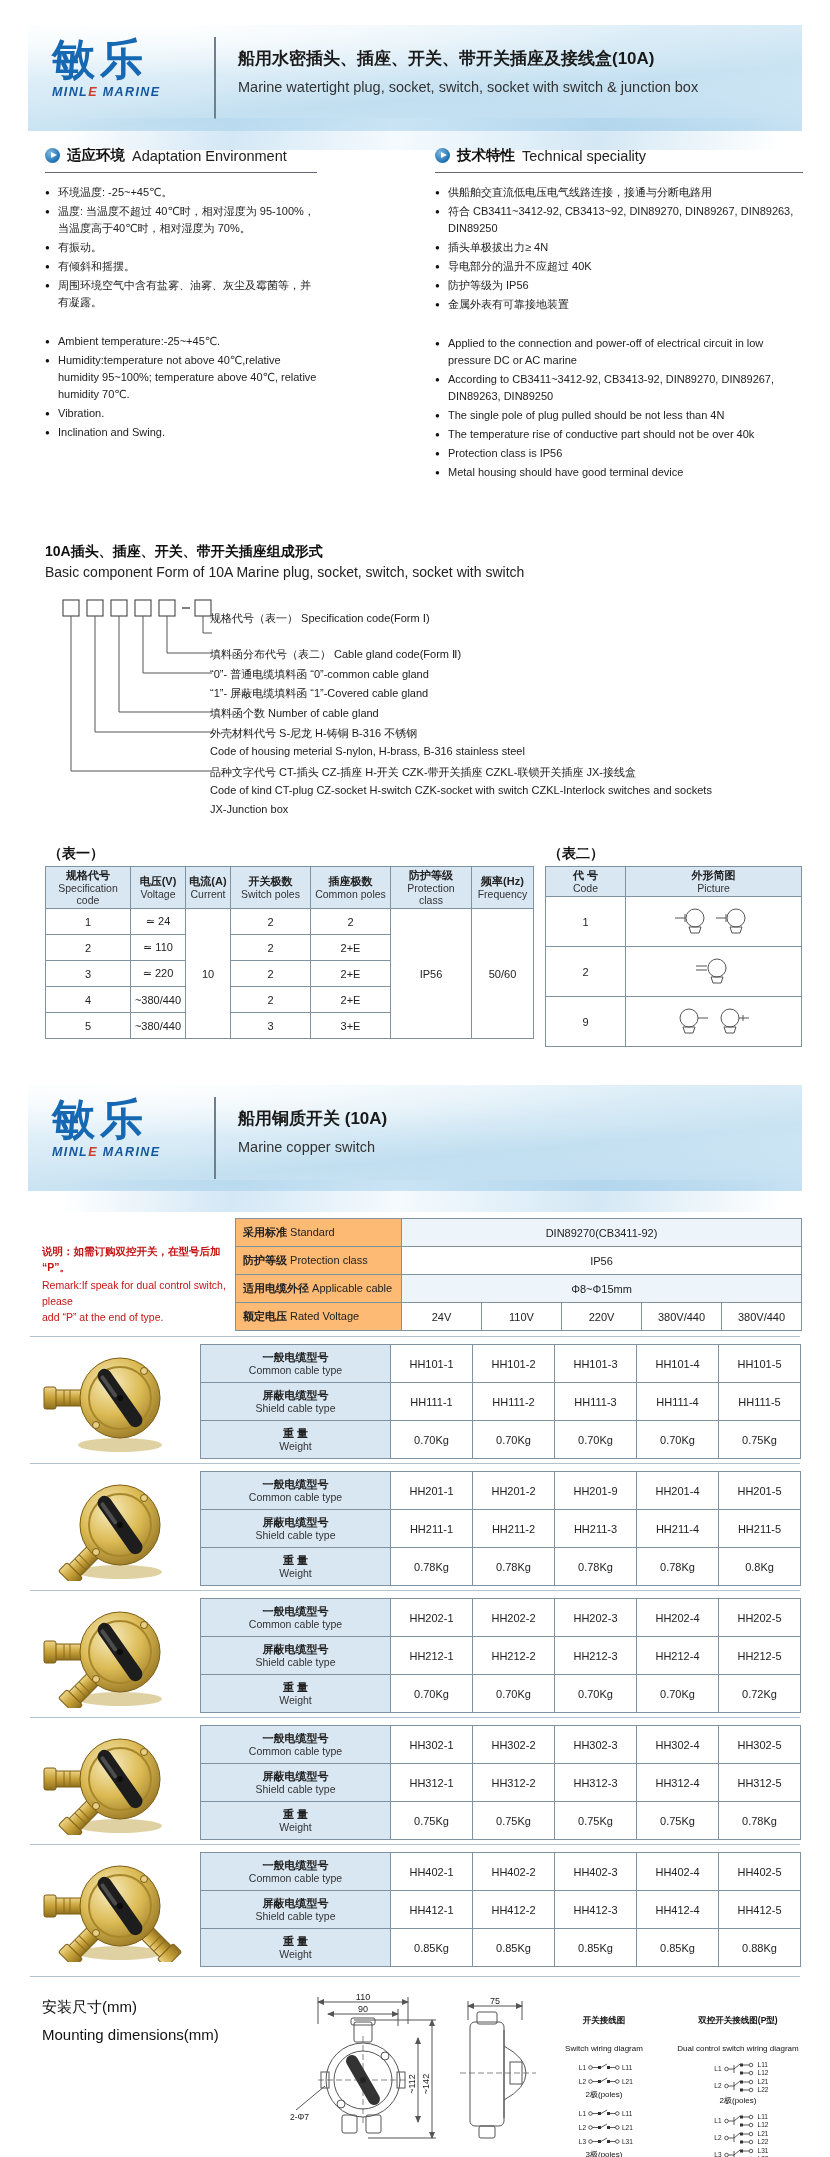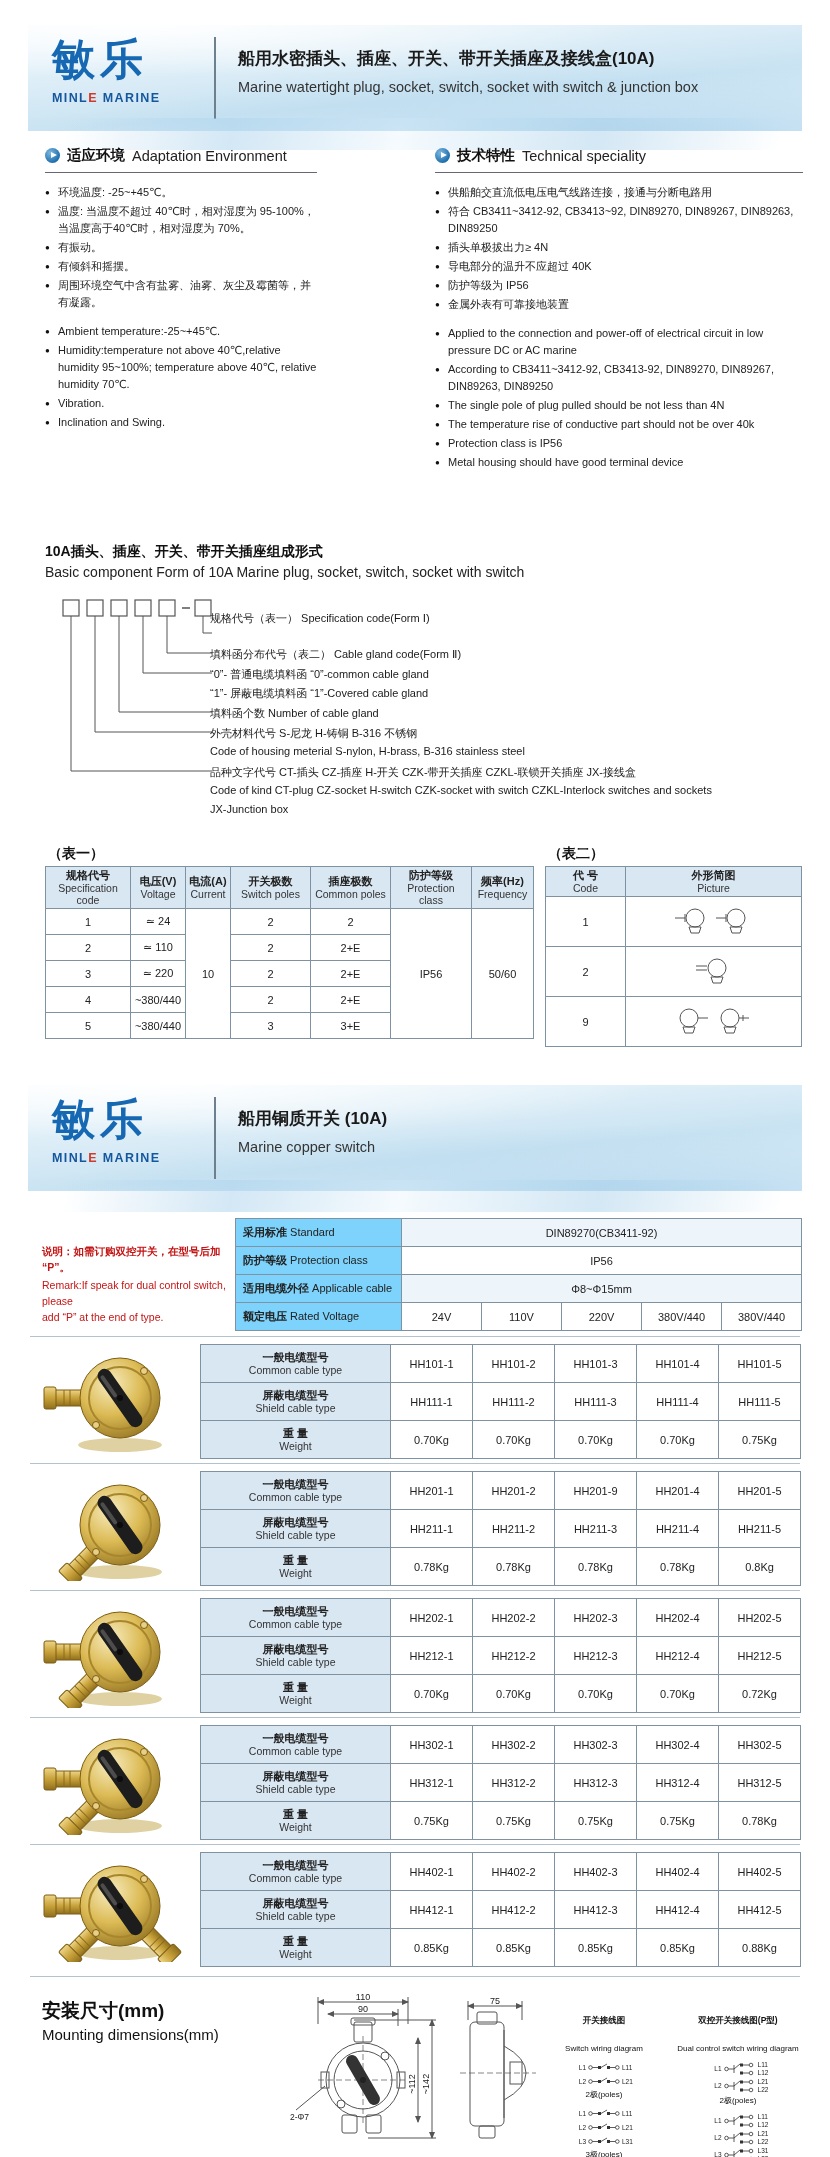--- a/index.html
+++ b/index.html
@@ -10,69 +10,69 @@
         background:
           radial-gradient(120% 90% at 15% 0%, rgba(255,255,255,.95) 0%, rgba(255,255,255,0) 55%),
           radial-gradient(140% 120% at 85% 110%, rgba(167,208,235,.75) 0%, rgba(167,208,235,0) 60%),
           linear-gradient(175deg,#f3fafd 0%,#dcedf7 35%,#c9e3f2 62%,#eef7fc 100%);}
   .wave-strip{position:absolute;left:0;width:830px;height:32px;
         background:linear-gradient(100deg, rgba(190,220,240,0) 8%, rgba(175,212,237,.55) 28%,
           rgba(215,237,250,.25) 48%, rgba(168,208,234,.5) 72%, rgba(255,255,255,0) 94%);}
   .logo{position:absolute;left:24px;top:10px;width:150px;text-align:left;}
   .logo-cn{font-size:43px;line-height:48px;font-weight:900;color:#1668b3;letter-spacing:5px;
            font-family:"DejaVu Sans","Liberation Sans",sans-serif;}
-  .logo-en{font-size:12.5px;font-weight:bold;color:#15579e;letter-spacing:1.4px;margin-top:8px;}
+  .logo-en{font-size:12.5px;font-weight:bold;color:#15579e;letter-spacing:1.4px;margin-top:2px;font-style:italic;}
   .logo-en .red-e{color:#d03a2a;}
   .band-divider{position:absolute;left:186px;top:12px;width:2px;height:82px;background:#6e7f8d;}
   .band-title-cn{position:absolute;left:210px;top:22px;font-size:17px;font-weight:bold;color:#1a1a1a;}
   .band-title-en{position:absolute;left:210px;top:54px;font-size:14.5px;color:#333;}
   
   .col{position:absolute;top:146px;}
   .sec-head{display:flex;align-items:center;gap:7px;border-bottom:1px solid #667;padding-bottom:7px;}
   .sec-icon{width:15px;height:15px;border-radius:50%;flex:0 0 15px;
             background:radial-gradient(circle at 35% 32%,#7db7e0,#1f6fae 70%);position:relative;}
   .sec-icon::after{content:"";position:absolute;left:5.5px;top:4px;border-left:6px solid #fff;
             border-top:3.5px solid transparent;border-bottom:3.5px solid transparent;}
   .sec-cn{font-size:14.5px;font-weight:bold;color:#111;}
   .sec-en{font-size:14.5px;color:#222;}
   ul.blts{list-style:none;margin:11px 0 0 0;padding:0;}
   ul.blts li{font-size:11px;line-height:17px;color:#222;padding-left:13px;position:relative;margin-bottom:2px;}
   ul.blts li::before{content:"●";position:absolute;left:0;top:0;font-size:8px;color:#111;}
-  ul.blts.second{margin-top:12px;}
+  ul.blts.second{margin-top:22px;}
   
   .cf-title-cn{position:absolute;left:45px;top:543px;font-size:14px;font-weight:bold;color:#111;}
   .cf-title-en{position:absolute;left:45px;top:564px;font-size:14px;color:#222;}
   .cf-label{position:absolute;left:210px;font-size:11px;color:#1a1a1a;white-space:nowrap;}
   
   .tcap{position:absolute;font-family:"Liberation Serif","DejaVu Serif",serif;font-weight:bold;font-size:14px;color:#111;}
   table.grid{border-collapse:collapse;background:#fff;table-layout:fixed;}
   table.grid th,table.grid td{border:1px solid #7e92a2;font-size:11px;color:#222;text-align:center;padding:2px 3px;overflow:hidden;}
   table.grid th{background:#d9e7f3;font-weight:normal;}
   .cn{font-weight:bold;font-size:11px;line-height:13px;}
   .en{font-size:10.5px;line-height:12px;color:#333;}
   .t1{position:absolute;left:45px;top:866px;width:489px;}
   .t2{position:absolute;left:545px;top:866px;width:256px;}
   .t2 td{height:45px;}
   
   .remark{position:absolute;left:42px;top:1243px;width:200px;color:#c41414;font-size:10.5px;line-height:16px;}
   .remark .cn-line{font-weight:bold;margin-bottom:2px;}
   .tstd{position:absolute;left:235px;top:1218px;width:566px;}
   .tstd td{height:23px;}
-  .tstd td.lab{background:#7dd3fc;text-align:left;padding-left:7px;}
+  .tstd td.lab{background:#fdba74;text-align:left;padding-left:7px;}
   .tstd tr:nth-child(odd) td.val{background:#edf4fa;}
   .lab .cnl{font-weight:bold;} .lab .enl{font-weight:normal;}
   
   .pblock{position:absolute;left:30px;width:770px;height:98px;}
   .pphoto{position:absolute;left:10px;top:2px;width:160px;height:108px;}
   .ptable{position:absolute;left:170px;top:0;width:600px;}
   .ptable td{height:33px;}
   .ptable td.plabel{background:#d9e7f3;}
   .hdiv{position:absolute;left:30px;width:770px;height:1px;background:#b3c2cd;}
   
-  .mt-cn{position:absolute;left:42px;top:1998px;font-size:19px;color:#111;font-weight:bold;}
+  .mt-cn{position:absolute;left:42px;top:1998px;font-size:15px;color:#111;}
   .mt-en{position:absolute;left:42px;top:2026px;font-size:15px;color:#111;}
   .wcol{position:absolute;top:1996px;}
   .wtitle{font-size:8px;text-align:center;line-height:10px;color:#111;margin-top:19px;}
   .wtitle.b{font-weight:bold;font-size:8.5px;}
   .wrow{display:flex;align-items:center;justify-content:center;gap:2px;height:14px;}
   .wrow.dual{height:17px;}
   .wl{font-size:6.5px;color:#222;width:14px;text-align:right;}
   .wl.r{text-align:left;}
   .dl{display:flex;flex-direction:column;font-size:6.5px;line-height:8px;color:#222;font-style:normal;}
   .dl i{font-style:normal;}

